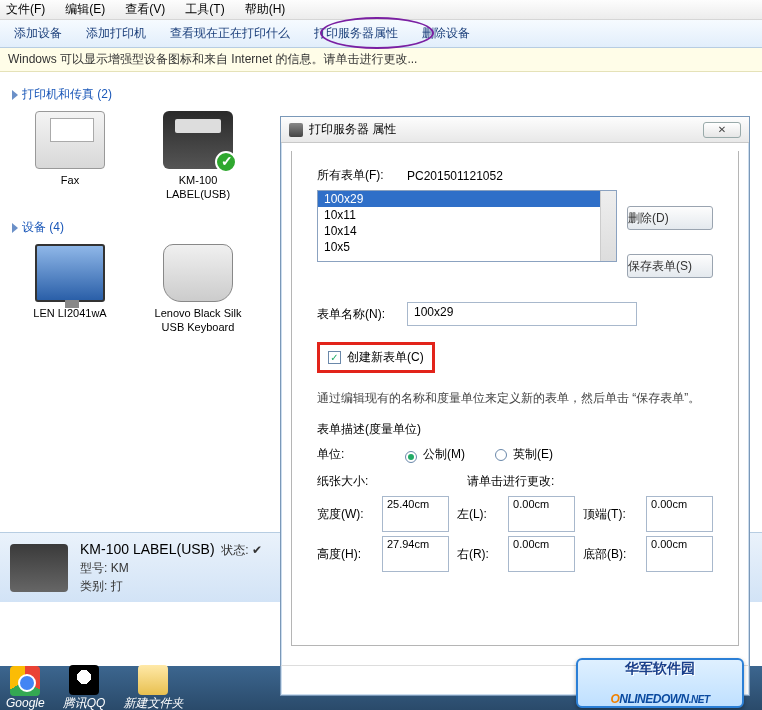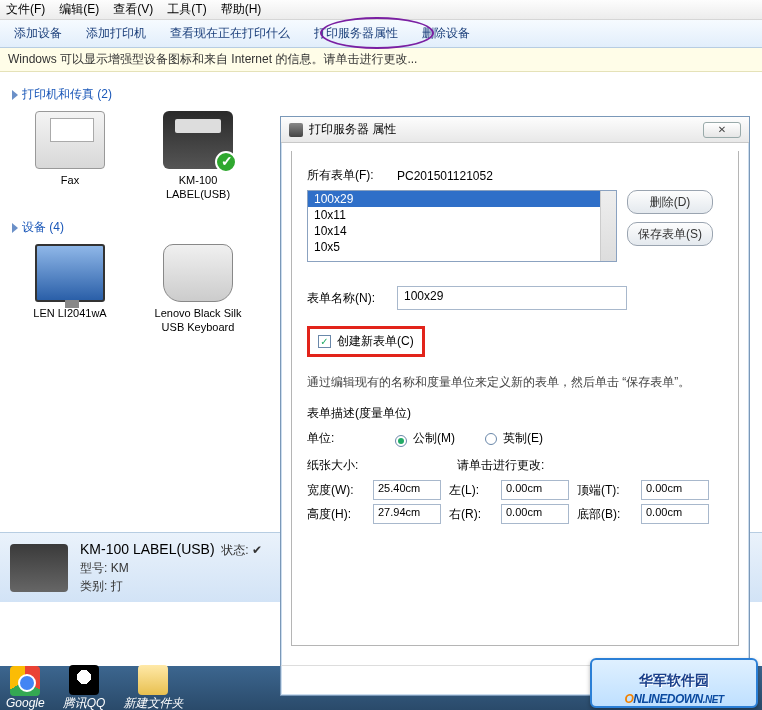--- a/index.html
+++ b/index.html
@@ -1,19 +1,19 @@
 <!DOCTYPE html>
 <html><head>
 <meta charset="utf-8">
 <style>
 * { margin:0; padding:0; box-sizing:border-box; font-family:"Microsoft YaHei","Segoe UI",Tahoma,sans-serif; font-size:12px; }
 body { width:762px; height:710px; background:#fff; overflow:hidden; position:relative; }
 
 
-.menubar { height:20px; background:linear-gradient(#fdfdfd,#ececec); border-bottom:1px solid #d6d6d6; padding-left:6px; display:flex; align-items:center; gap:14px; }
+.menubar { height:20px; background:linear-gradient(#fdfdfd,#ececec); border-bottom:1px solid #d6d6d6; padding-left:6px; display:flex; align-items:center; gap:20px; }
 .menubar span { color:#000; }
 
 
 .toolbar { height:28px; background:linear-gradient(#f6fbff,#e2eefb); border-bottom:1px solid #b7cde2; display:flex; align-items:center; padding-left:14px; gap:24px; color:#1a3e7a; position:relative; }
 .toolbar span { cursor:default; }
 .oval { position:absolute; left:320px; top:-3px; width:114px; height:32px; border:2px solid #7a1fa2; border-radius:50%; pointer-events:none; }
 
 
 .infobar { height:24px; background:#fffde8; border-bottom:1px solid #e5e2b8; padding-left:8px; display:flex; align-items:center; color:#333; }
 
@@ -59,61 +59,61 @@
 .dlg-title .t { display:flex; align-items:center; gap:6px; }
 .dlg-title .pi { width:14px; height:14px; background:linear-gradient(#888,#444); border-radius:2px; }
 .dlg-close { width:38px; height:16px; border:1px solid #9aa; border-radius:3px; background:linear-gradient(#fff,#e6e6e6); text-align:center; font-size:10px; line-height:14px; color:#444; }
 .dlg-body { padding:8px 10px 0; position:relative; height:calc(100% - 56px); }
 
 
 .tabs { display:flex; border-bottom:1px solid #b5b5b5; }
 .tab { padding:3px 12px 4px; border:1px solid #b5b5b5; border-bottom:none; background:linear-gradient(#fff,#eee); margin-right:-1px; position:relative; top:1px; color:#333; }
 .tab.active { background:#fff; border-bottom:1px solid #fff; }
 
-.pane { border:1px solid #b5b5b5; border-top:none; padding:10px 15px; height:495px; }
+.pane { border:1px solid #b5b5b5; border-top:none; padding:10px 25px; height:495px; }
 
 .row { display:flex; align-items:center; margin:6px 0; }
 .row .lab { width:90px; color:#000; }
 .row .val { color:#000;text-align:right; }
 
 
 .list-wrap { display:flex; gap:10px; align-items:flex-start; }
 .listbox { width:310px; height:72px; border:1px solid #8ba2c0; overflow:hidden; position:relative; }
 .listbox .item { padding:1px 6px; font-size:12px; }
 .listbox .item.sel { background:#2f6fc8; color:#fff; }
 .listbox .sb { position:absolute; right:0; top:0; width:16px; height:100%; background:linear-gradient(#eee,#ddd); border-left:1px solid #ccc; }
 .side-btns { display:flex; flex-direction:column; gap:8px; }
-.btn { min-width:86px; height:24px; border:1px solid #9aa4b0; background:linear-gradient(#fdfdfd,#e4e9ee); border-radius:10px; text-align:center; line-height:22px; color:#333; }
+.btn { min-width:86px; height:24px; border:1px solid #9aa4b0; background:linear-gradient(#fdfdfd,#e4e9ee); border-radius:3px; line-height:22px; color:#333;margin-top:16px; }
 
 .txtfield { height:24px; border:1px solid #a8b8cc; padding:2px 6px; background:#fff; width:230px; }
 
 .redbox { border:3px solid #e2231a; padding:4px 8px; display:inline-flex; align-items:center; gap:6px; }
 .cb { width:13px; height:13px; border:1px solid #6a88aa; background:#fff; display:inline-flex; align-items:center; justify-content:center; font-size:10px; color:#2a6; }
 
 .helptext { color:#444; margin:10px 0 14px; line-height:18px; }
 
 .group { margin-top:4px; }
 .group .g-title { margin-bottom:8px; }
 .radio-row { display:flex; align-items:center; gap:30px; margin-bottom:10px; }
 .radio { width:12px; height:12px; border:1px solid #6a88aa; border-radius:50%; display:inline-flex; align-items:center; justify-content:center; }
 .radio.sel::after { content:""; width:6px; height:6px; background:#2a6; border-radius:50%; }
 
 .subhead-row { display:flex; margin:4px 0 6px; }
 .subhead-row .l { width:150px; }
 
 .dim-row { display:flex; align-items:center; gap:8px; margin:4px 0; }
 .dim-row .dl { width:58px; }
-.dim-row .dv { width:68px; height:20px; border:1px solid #a8b8cc; padding:1px 4px; background:#fff; font-size:11px; }
+.dim-row .dv { width:68px; height:36px; border:1px solid #a8b8cc; padding:1px 4px; background:#fff; font-size:11px; }
 .dim-row .dl2 { width:44px; }
 .dim-row .dl3 { width:56px; }
 
 .dlg-footer { height:30px; border-top:1px solid #ddd; display:flex; justify-content:flex-end; align-items:center; padding:0 10px; }
 
 
-.wm { position:absolute; right:4px; bottom:2px; width:168px; height:50px; background:linear-gradient(180deg,#dff0ff,#bfe0ff); border:2px solid #2b7fd6; border-radius:6px; display:flex; align-items:center; justify-content:flex-end; flex-direction:column; box-shadow:0 2px 4px rgba(0,0,0,.3); }
+.wm { position:absolute; right:18px; bottom:2px; width:168px; height:50px; background:linear-gradient(180deg,#dff0ff,#bfe0ff); border:2px solid #2b7fd6; border-radius:6px; display:flex; align-items:center; justify-content:space-between; flex-direction:column; box-shadow:0 2px 4px rgba(0,0,0,.3); }
 .wm .cn { color:#1a3f8a; font-weight:bold; font-size:14px; text-shadow:1px 1px 0 #fff; }
 .wm .en { color:#0a4aa0; font-style:italic; font-weight:bold; font-size:14px; letter-spacing:-0.5px; }
 .wm .en span { color:#f08000; }
 </style>
 </head>
 <body>
 
 <div class="menubar">
   <span>文件(F)</span>
   <span>编辑(E)</span>

